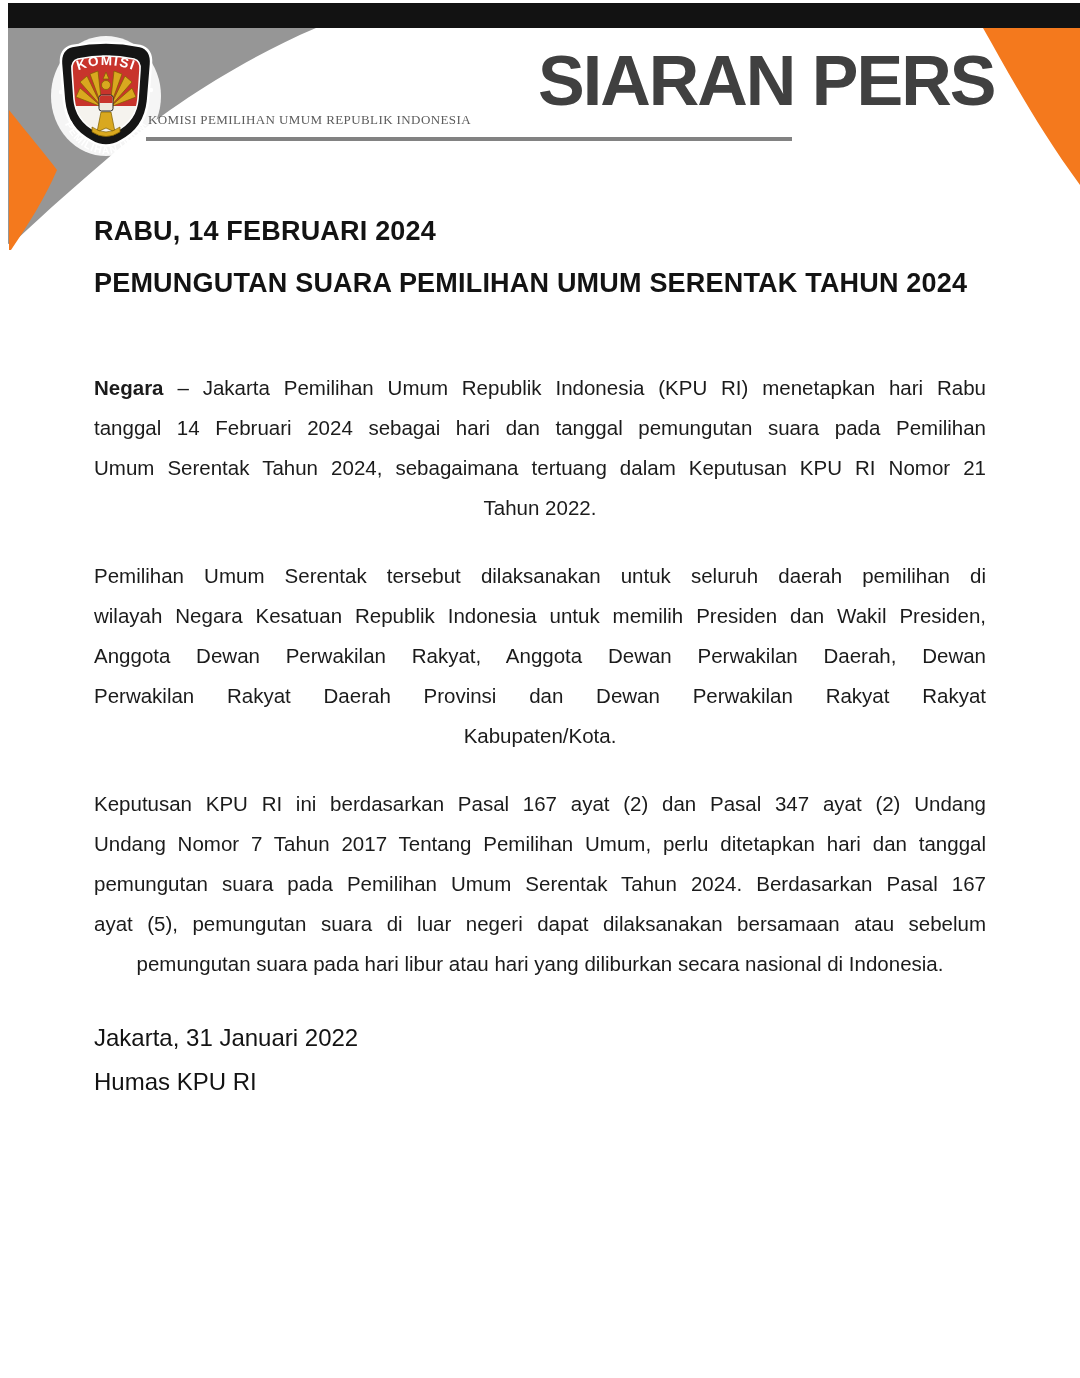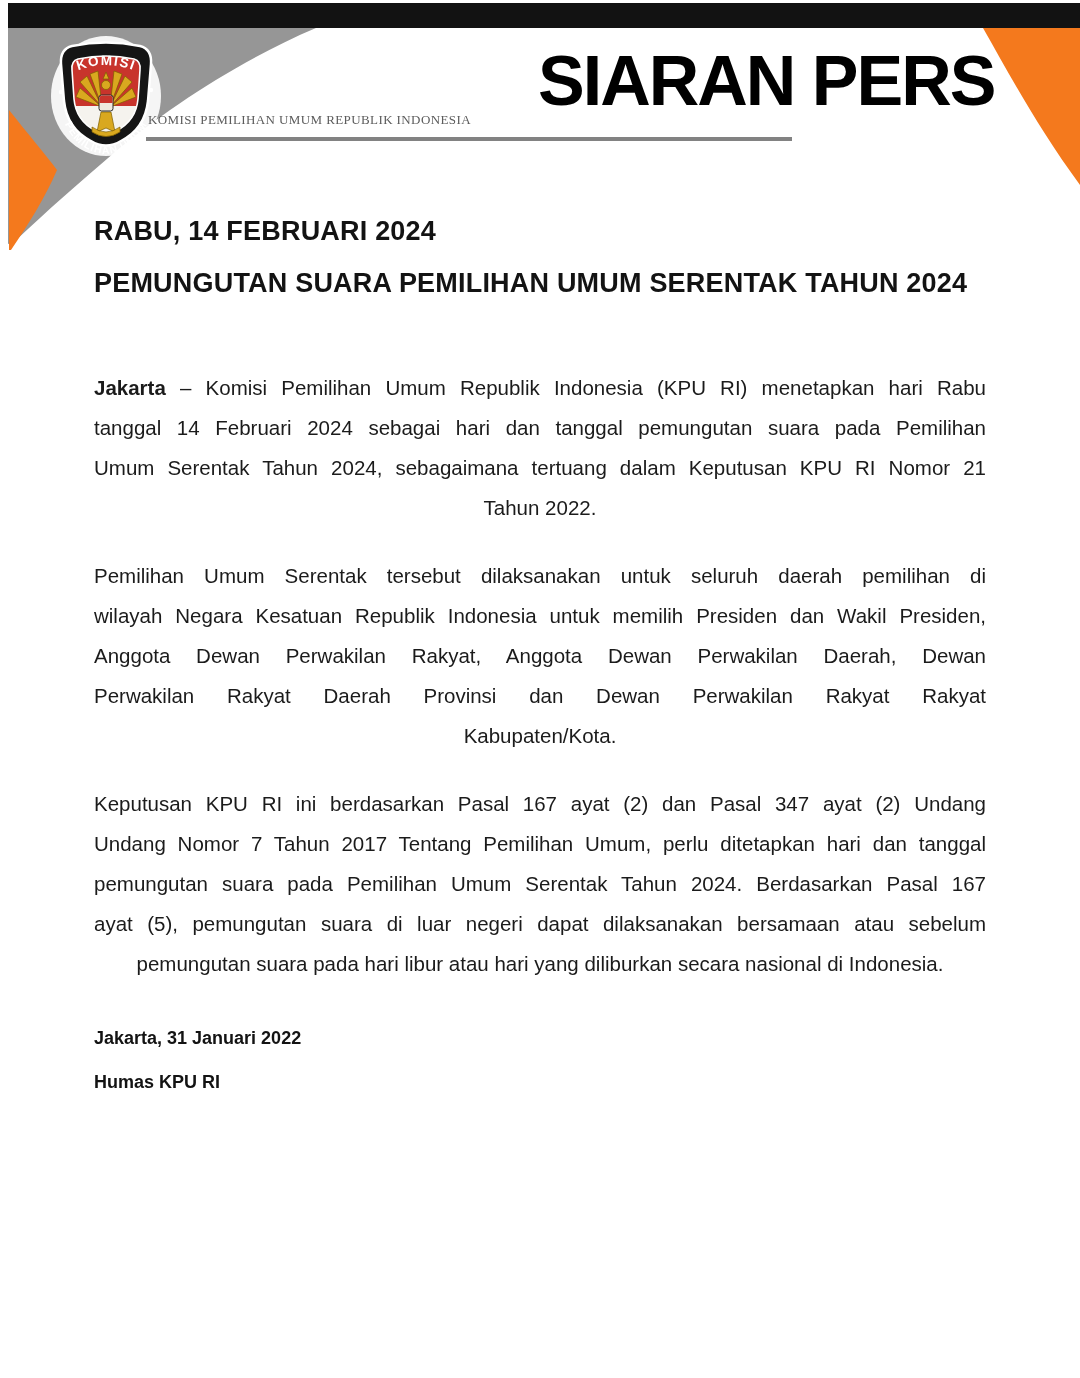--- a/index.html
+++ b/index.html
@@ -12,36 +12,36 @@
     position:absolute; left:148px; top:112px;
     font-size:13px; letter-spacing:0.4px; color:#5c5c5c; white-space:nowrap;font-family:Liberation Serif, serif;
   }
   .header-rule {
     position:absolute; left:146px; top:137px; width:646px; height:4px;
     background:#828282;
   }
   .siaran {
     position:absolute; left:538px; top:50px;
     font-size:70px; line-height:62px; font-weight:bold; letter-spacing:-2px;
-    color:#000000; white-space:nowrap;
+    color:#404040; white-space:nowrap;
   }
   .content { position:absolute; left:94px; right:94px; top:215px; }
   .t1, .t2 {
     font-size:27px; font-weight:bold; text-align:left; color:#131313;
     margin:0 0 20px 0; line-height:32px; letter-spacing:0.2px;
   }
   .t2 { margin-bottom:69px; }
   .para {
     font-size:20.5px; line-height:40px; color:#1b1b1b; margin:0 0 28px 0;
   }
   .jline { text-align:justify; text-align-last:justify; }
   .lline { text-align:center; }
   .lead { font-weight:bold; }
   .closing {
-    margin-top:32px; font-size:18px; line-height:44px; font-weight:bold; color:#131313;
+    margin-top:32px; font-size:24px; line-height:44px; font-weight:normal; color:#131313;
   }
   .kpu-arc-text { font-family:"Liberation Sans", sans-serif; font-weight:bold; fill:#ffffff; }
 </style>
 </head>
 <body>
 
 <div class="page">
 
   <svg class="header-art" viewBox="0 0 1080 270" xmlns="http://www.w3.org/2000/svg">
     <defs>
@@ -98,21 +98,21 @@
   <div class="org-name">KOMISI PEMILIHAN UMUM REPUBLIK INDONESIA</div>
   <div class="header-rule"></div>
   <div class="siaran">SIARAN PERS</div>
 
   <div class="content">
 
     <h1 class="t1">RABU, 14 FEBRUARI 2024</h1>
     <h2 class="t2">PEMUNGUTAN SUARA PEMILIHAN UMUM SERENTAK TAHUN 2024</h2>
 
     <div class="para">
-      <div class="jline"><span class="lead">Jakarta</span> <span>–</span> <span>Komisi Pemilihan Umum Republik Indonesia (KPU RI) menetapkan hari Rabu</span></div>
+      <div class="jline"><span class="lead">Negara</span> <span>–</span> <span>Jakarta Pemilihan Umum Republik Indonesia (KPU RI) menetapkan hari Rabu</span></div>
       <div class="jline">tanggal 14 Februari 2024 sebagai hari dan tanggal pemungutan suara pada Pemilihan</div>
       <div class="jline">Umum Serentak Tahun 2024, sebagaimana tertuang dalam Keputusan KPU RI Nomor 21</div>
       <div class="lline">Tahun 2022.</div>
     </div>
 
     <div class="para">
       <div class="jline">Pemilihan Umum Serentak tersebut dilaksanakan untuk seluruh daerah pemilihan di</div>
       <div class="jline">wilayah Negara Kesatuan Republik Indonesia untuk memilih Presiden dan Wakil Presiden,</div>
       <div class="jline">Anggota Dewan Perwakilan Rakyat, Anggota Dewan Perwakilan Daerah, Dewan</div>
       <div class="jline">Perwakilan Rakyat Daerah Provinsi dan Dewan Perwakilan Rakyat Rakyat</div>

